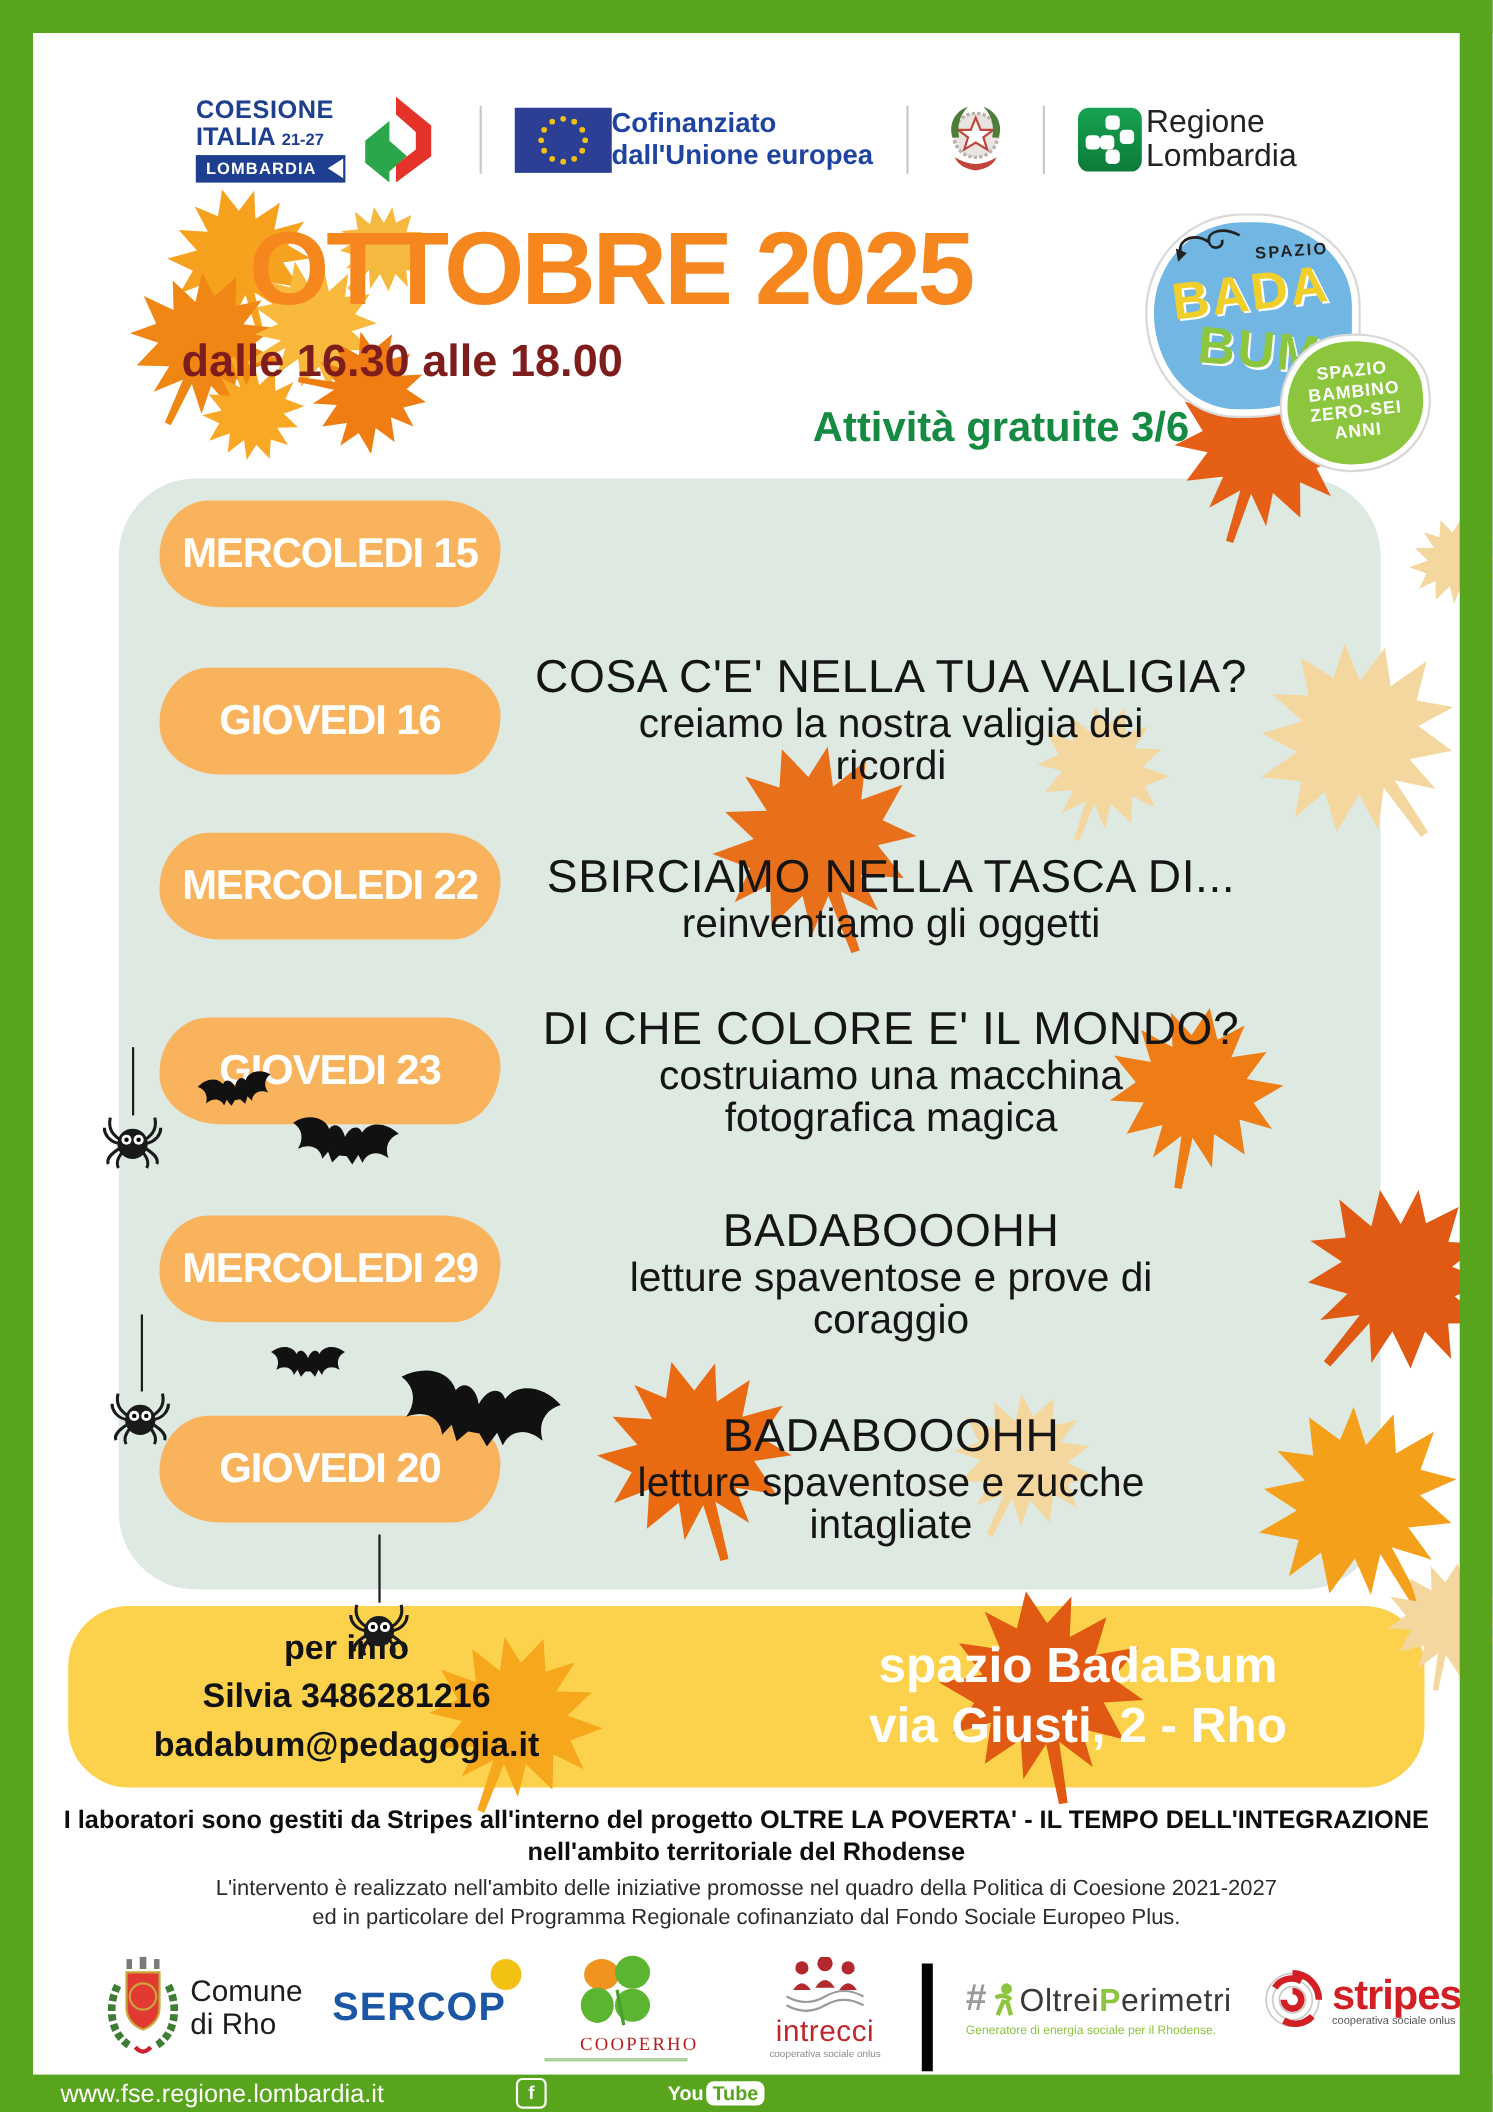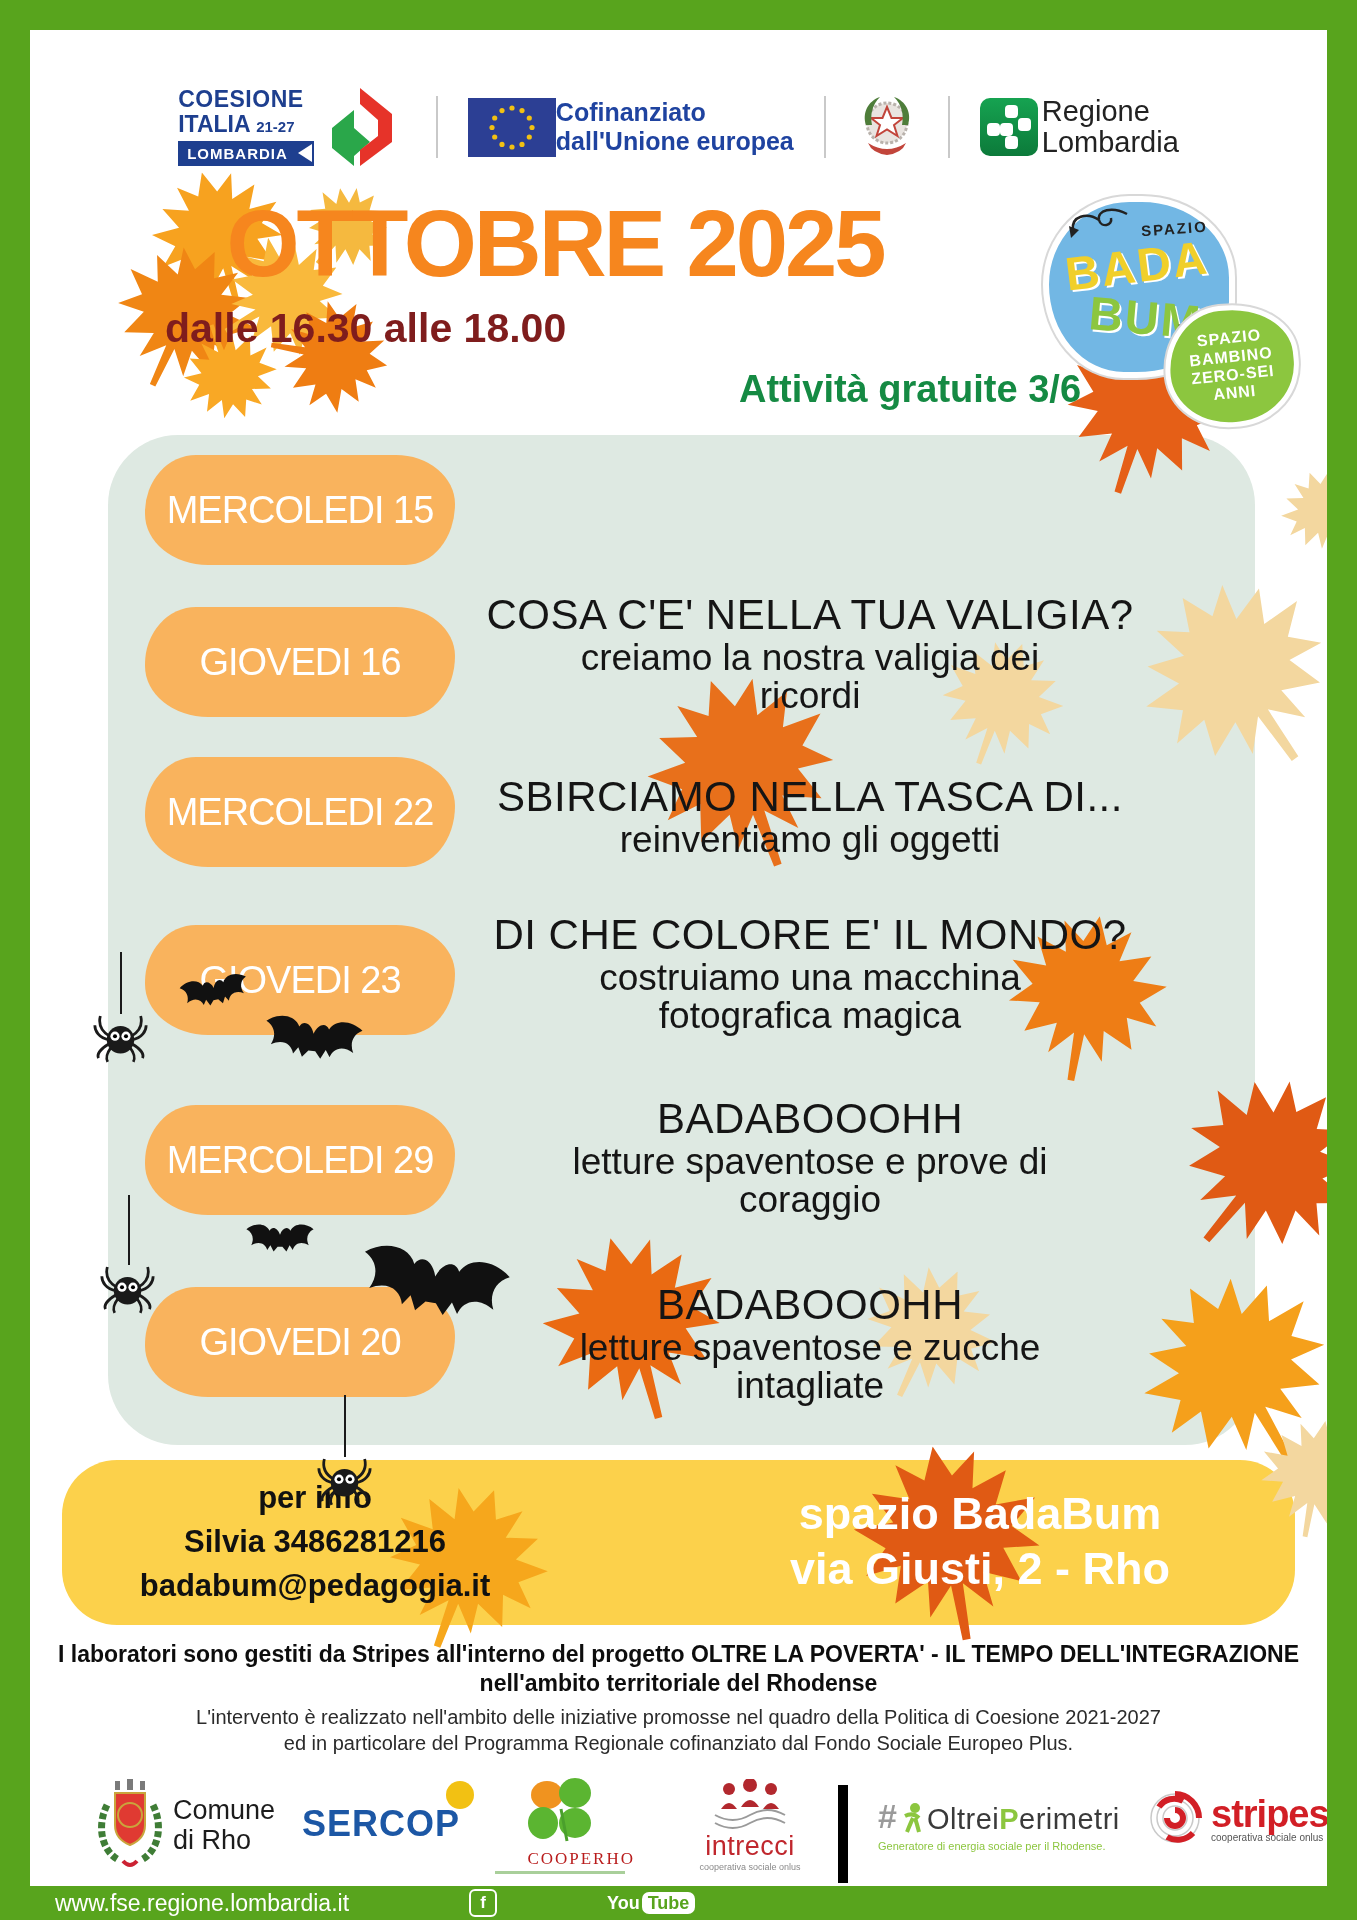--- a/index.html
+++ b/index.html
@@ -53,22 +53,22 @@
           transform:rotate(5deg);text-shadow:2px 2px 0 #fff;letter-spacing:2px;}
   .bb-green{position:absolute;left:1165px;top:305px;width:124px;height:112px;background:#8cc63f;z-index:11;
             border:5px solid #fff;box-shadow:0 0 0 2px #d8d8d8;transform:rotate(-6deg);
             border-radius:46% 54% 50% 50% / 55% 45% 52% 48%;
             display:flex;align-items:center;justify-content:center;text-align:center;
             color:#fff;font-weight:800;font-size:16px;line-height:1.15;letter-spacing:1px;}
 
   
   .panel{position:absolute;left:108px;top:435px;width:1147px;height:1010px;background:#dee9e2;
          border-radius:70px;z-index:1;}
-  .badge{position:absolute;left:145px;width:310px;height:110px;background:#f9b35d;z-index:3;
-         display:flex;align-items:center;justify-content:center;color:#fff;font-weight:400;
+  .badge{position:absolute;left:145px;width:310px;height:97px;background:#f9b35d;z-index:3;
+         display:flex;align-items:center;justify-content:center;color:#fff;font-weight:700;
          font-size:38px;letter-spacing:-1px;font-stretch:condensed;
          border-radius:52px 60px 50px 64px / 58px 50px 62px 52px;}
   .row{position:absolute;left:385px;width:850px;text-align:center;z-index:3;color:#151515;}
   .row-title{font-size:42px;letter-spacing:.5px;line-height:1.05;}
   .row-desc{font-size:37px;line-height:1.03;margin-top:2px;}
 
   
   .info-box{position:absolute;left:62px;top:1460px;width:1233px;height:165px;background:#fcd14b;
             border-radius:55px;z-index:2;}
   .info-left{position:absolute;left:100px;top:1476px;width:430px;text-align:center;z-index:3;

